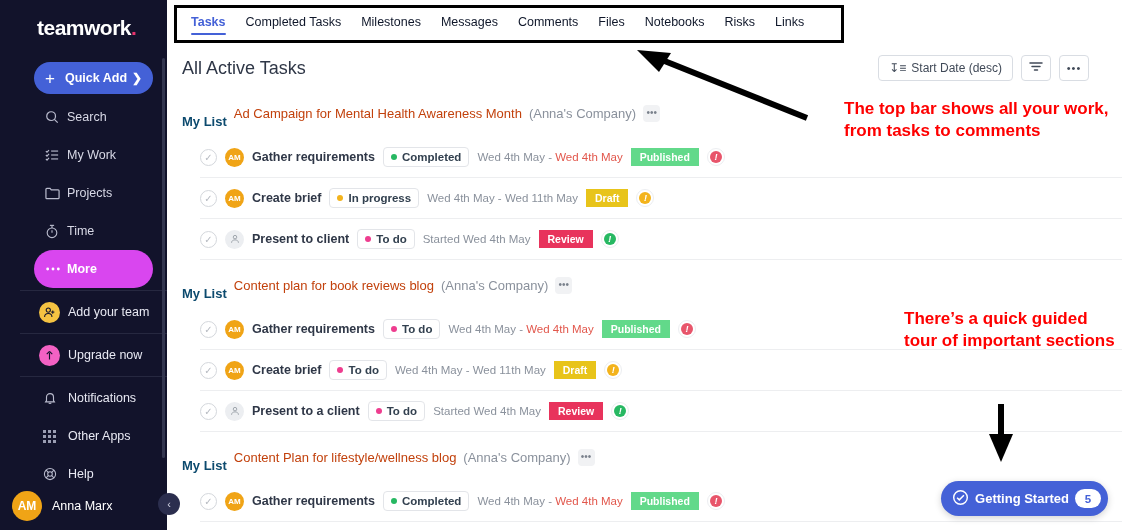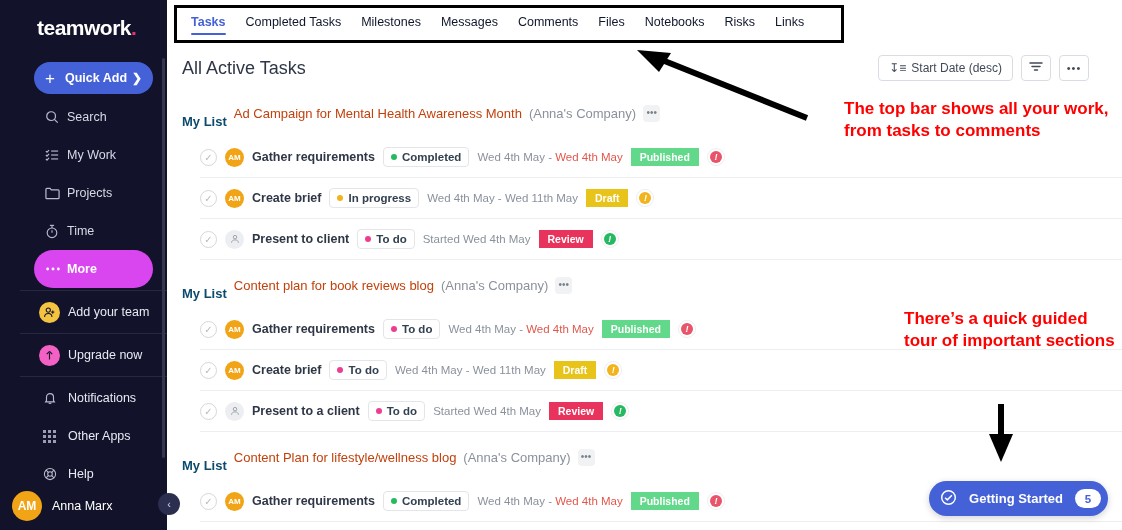--- a/index.html
+++ b/index.html
@@ -194,21 +194,21 @@
     font-size: 17px; line-height: 1.28; z-index: 30;
   }
   .anno-1 { left: 677px; top: 98px; width: 265px; }
   .anno-2 { left: 737px; top: 308px; width: 220px; }
 
   .arrow-svg { position: absolute; left: 0; top: 0; z-index: 25; pointer-events: none; }
 
   .getting-started {
     position: absolute; right: 14px; bottom: 14px;
     height: 35px; border-radius: 18px; background: #4461d7;
-    display: flex; align-items: center; gap: 12px; padding: 0 7px 0 11px;
+    display: flex; align-items: center; gap: 6px; padding: 0 7px 0 11px;
     color: #fff; font-size: 13px; font-weight: bold; z-index: 30; cursor: pointer;
     box-shadow: 0 2px 7px rgba(0,0,0,0.18);
   }
   .gs-count {
     background: #fff; color: #4461d7; border-radius: 11px;
     min-width: 26px; height: 19px; font-size: 11.5px;
     display: flex; align-items: center; justify-content: center;
   }
 </style>
 </head>

